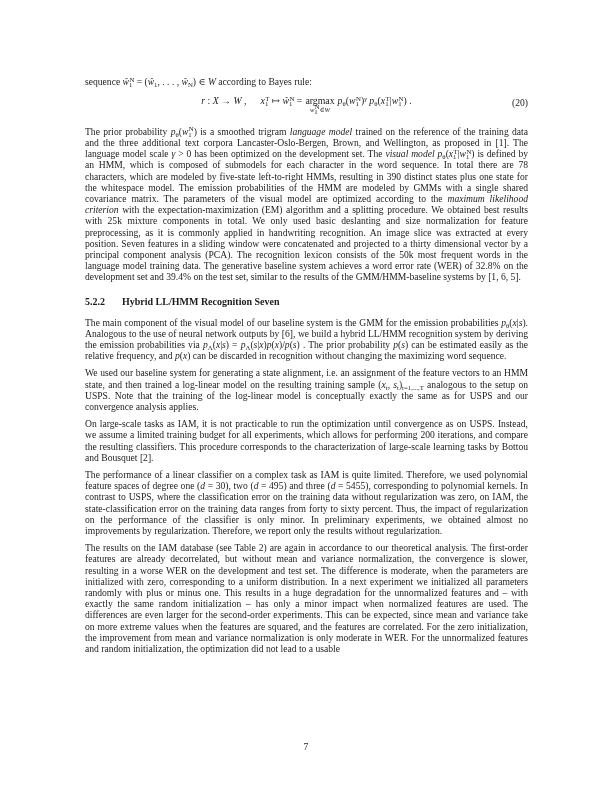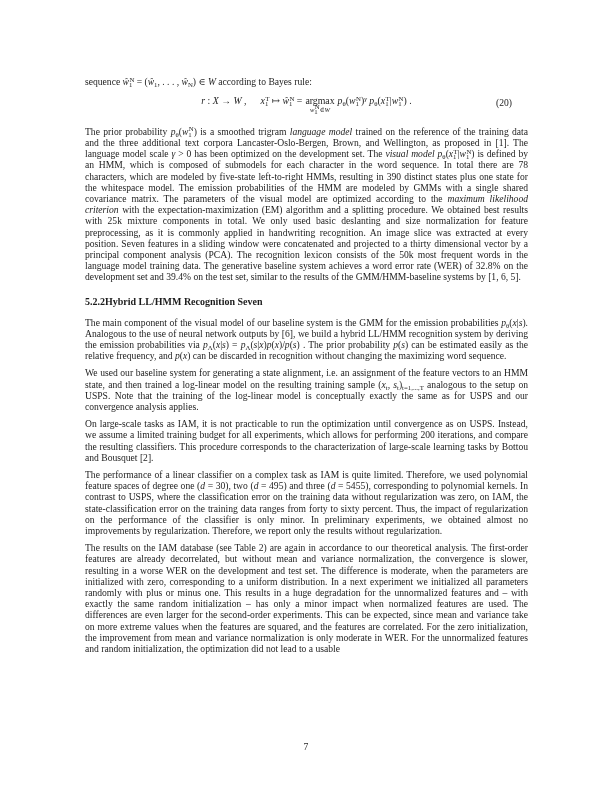--- a/index.html
+++ b/index.html
@@ -23,25 +23,25 @@
     position:relative;margin:8px 0 12px 0;font-size:9.8px;text-align:center;
   }
   .eq-main{display:inline-block;white-space:nowrap;}
   .eq-gap{display:inline-block;width:14px;}
   .argmax{
     display:inline-flex;flex-direction:column;align-items:center;
     margin:0 3px 0 3px;
   }
   .argmax-op{font-style:normal;}
   .argmax-sub{font-size:6.6px;line-height:7.5px;}
-  .eq-number{position:absolute;right:16px;top:2px;font-size:9.6px;}
+  .eq-number{position:absolute;right:0;top:2px;font-size:9.6px;}
   .section-heading{
     font-size:10px;font-weight:bold;margin:13px 0 9px 0;line-height:12px;
   }
-  .section-heading .h-num{margin-right:0;}
+  .section-heading .h-num{margin-right:17px;}
   .page-number{
     position:absolute;left:0;top:741px;width:612px;text-align:center;
     font-size:9.6px;color:#2a2a2a;
   }
 </style>
 </head>
 <body>
 
 <div class="page">
   <div class="content">

